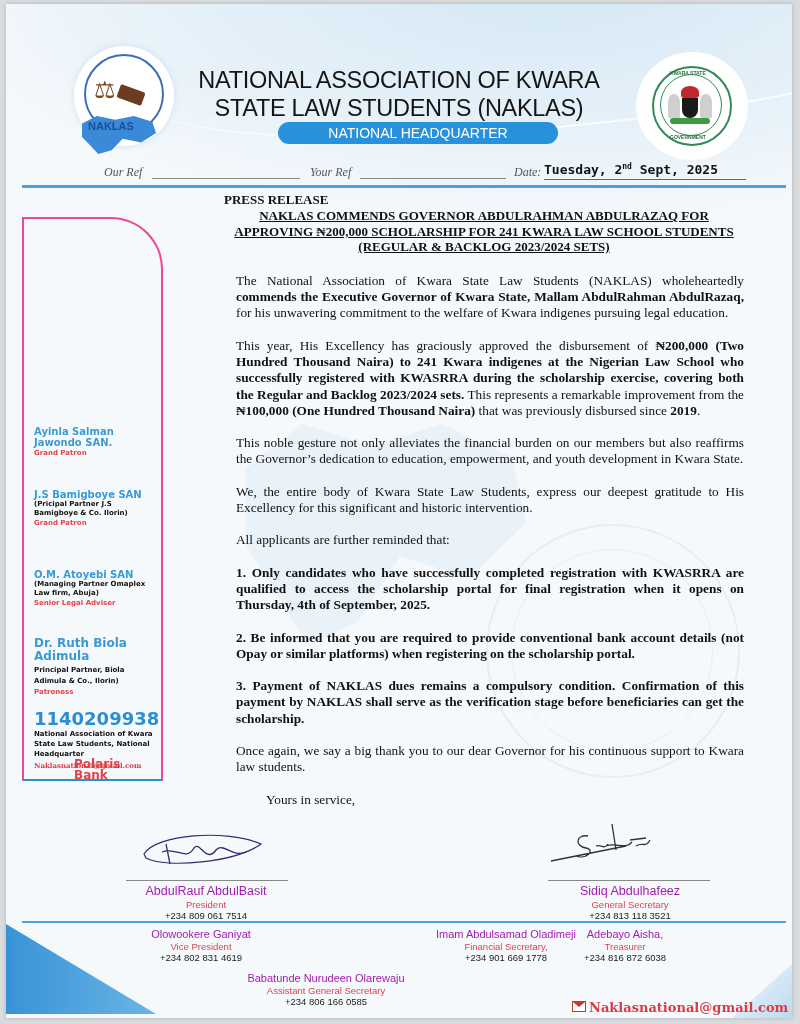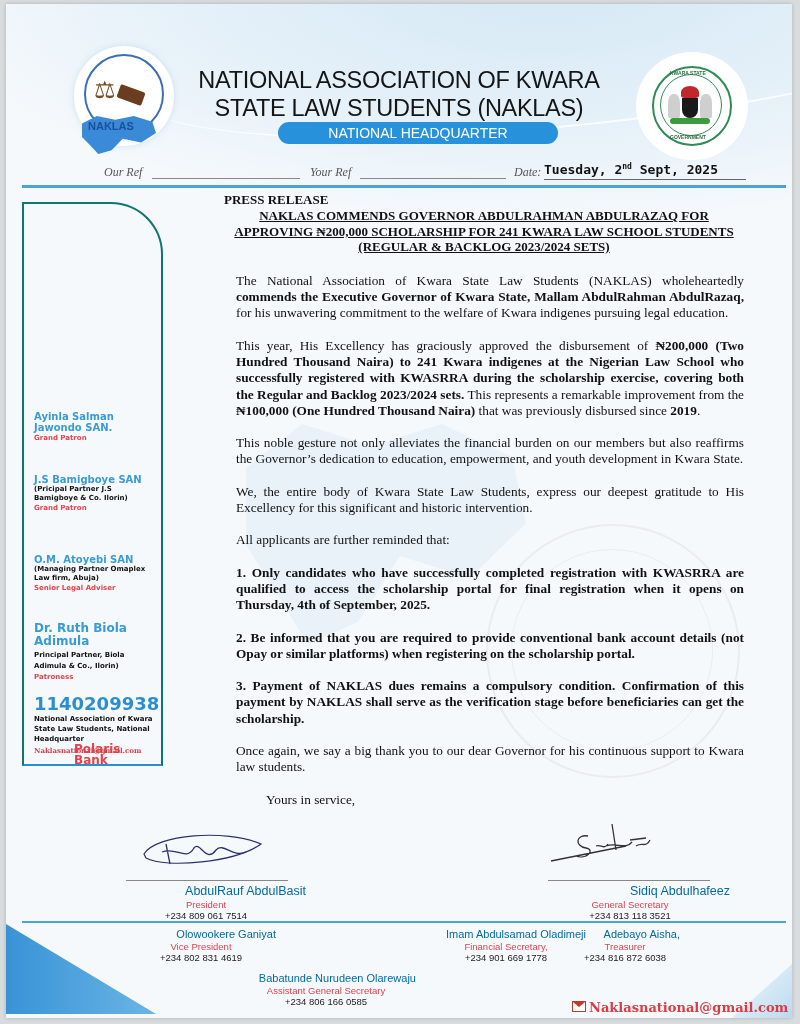--- a/index.html
+++ b/index.html
@@ -28,21 +28,21 @@
   .logo-right .top-text{position:absolute;left:34px;top:18px;font:bold 5px "Liberation Sans",sans-serif;color:#2e6b3f;}
   .logo-right .bot-text{position:absolute;left:34px;top:82px;font:bold 5px "Liberation Sans",sans-serif;color:#2e6b3f;}
   .org-title{position:absolute;left:168px;top:62px;width:450px;text-align:center;font:500 23.5px/28px "Liberation Sans",sans-serif;color:#151515;letter-spacing:-.3px;}
   .hq-pill{position:absolute;left:272px;top:118px;width:280px;height:22px;border-radius:12px;background:#2792db;
     color:#fff;text-align:center;font:14px/22px "Liberation Sans",sans-serif;}
   .ref-row{position:absolute;left:98px;top:157px;width:640px;height:20px;font:italic 12px "Liberation Serif",serif;color:#555;}
   .ref-row .lbl{position:absolute;top:4px;}
   .ref-row .line{position:absolute;top:17px;height:1px;background:#888;}
   .ref-row .date{position:absolute;left:440px;top:1px;font:bold 13px "DejaVu Sans Mono",monospace;color:#111;font-style:normal;}
   .top-rule{position:absolute;left:16px;top:181px;width:764px;height:3px;background:#4aa3d9;}
-  .sidebar{position:absolute;left:16px;top:198px;width:137px;height:560px;border:2px solid #0f766e;border-top-right-radius:52px;border-bottom:2px solid #2a8fd0;}
+  .sidebar{position:absolute;left:16px;top:213px;width:137px;height:560px;border:2px solid #ec4899;border-top-right-radius:52px;border-bottom:2px solid #2a8fd0;}
   .sb-block{position:absolute;left:10px;font-family:"DejaVu Sans",sans-serif;}
   .sb-name{color:#3a9bd4;font-weight:bold;font-size:10px;line-height:11px;}
   .sb-name.lg{font-size:12px;line-height:13px;}
   .sb-sub{color:#111;font-weight:bold;font-size:7px;line-height:9px;}
   .sb-role{color:#e0434b;font-weight:bold;font-size:7px;line-height:10px;}
   .sb-acct{color:#2a8fd0;font-weight:bold;font-size:18px;line-height:20px;}
   .sb-bank{color:#e0434b;font-weight:bold;font-size:12px;line-height:11px;margin-left:40px;}
   .sb-email{color:#d93c45;font:bold 7px "DejaVu Serif",serif;}
   .body{position:absolute;left:218px;top:188px;width:520px;color:#111;font:13.3px/16.3px "Liberation Serif",serif;text-align:justify;}
   .body p{margin:0 0 16px 12px;}
@@ -51,21 +51,21 @@
   .b{font-weight:bold;}
   .watermark{position:absolute;left:480px;top:520px;width:250px;height:250px;border-radius:50%;border:2px solid rgba(150,150,150,.12);}
   .watermark2{position:absolute;left:505px;top:545px;width:200px;height:200px;border-radius:50%;border:1px solid rgba(150,150,150,.12);}
   .watermark-map{position:absolute;left:240px;top:420px;width:280px;height:220px;background:rgba(120,180,230,.10);
     clip-path:polygon(0 20%,20% 0,45% 10%,70% 0,95% 15%,100% 45%,80% 70%,55% 60%,40% 90%,22% 100%,10% 75%,0 55%);}
   .sig-left{position:absolute;left:130px;top:820px;width:130px;height:48px;}
   .sig-right{position:absolute;left:540px;top:812px;width:130px;height:55px;}
   .sig-line-l{position:absolute;left:120px;top:876px;width:162px;height:1px;background:#888;}
   .sig-line-r{position:absolute;left:542px;top:876px;width:162px;height:1px;background:#888;}
   .officer{position:absolute;text-align:center;font-family:"Liberation Sans",sans-serif;}
-  .officer .nm{font-size:11px;line-height:13px;color:#0369a1;text-align:right;}
+  .officer .nm{font-size:11px;line-height:13px;color:#a21caf;}
   .officer .nm.big{font-size:12.5px;line-height:15px;}
   .officer .rl{font-size:9.5px;line-height:11px;color:#e0434b;}
   .officer .rl.big{font-size:12.5px;line-height:13px;}
   .officer .ph{font-size:9.5px;line-height:11px;color:#222;}
   .bottom-rule{position:absolute;left:16px;top:917px;width:764px;height:2px;background:#4aa3d9;}
   .corner{position:absolute;left:0;top:920px;width:150px;height:90px;background:linear-gradient(90deg,#3893d6,#6ab5e6);
     clip-path:polygon(0 0,100% 100%,0 100%);}
   .corner-r{position:absolute;right:0;top:960px;width:60px;height:54px;background:linear-gradient(135deg,rgba(190,220,240,0),rgba(160,205,235,.7));
     clip-path:polygon(100% 0,100% 100%,0 100%);}
   .footer-email{position:absolute;left:566px;top:996px;font:bold 13px "DejaVu Serif",serif;color:#d93c45;}

